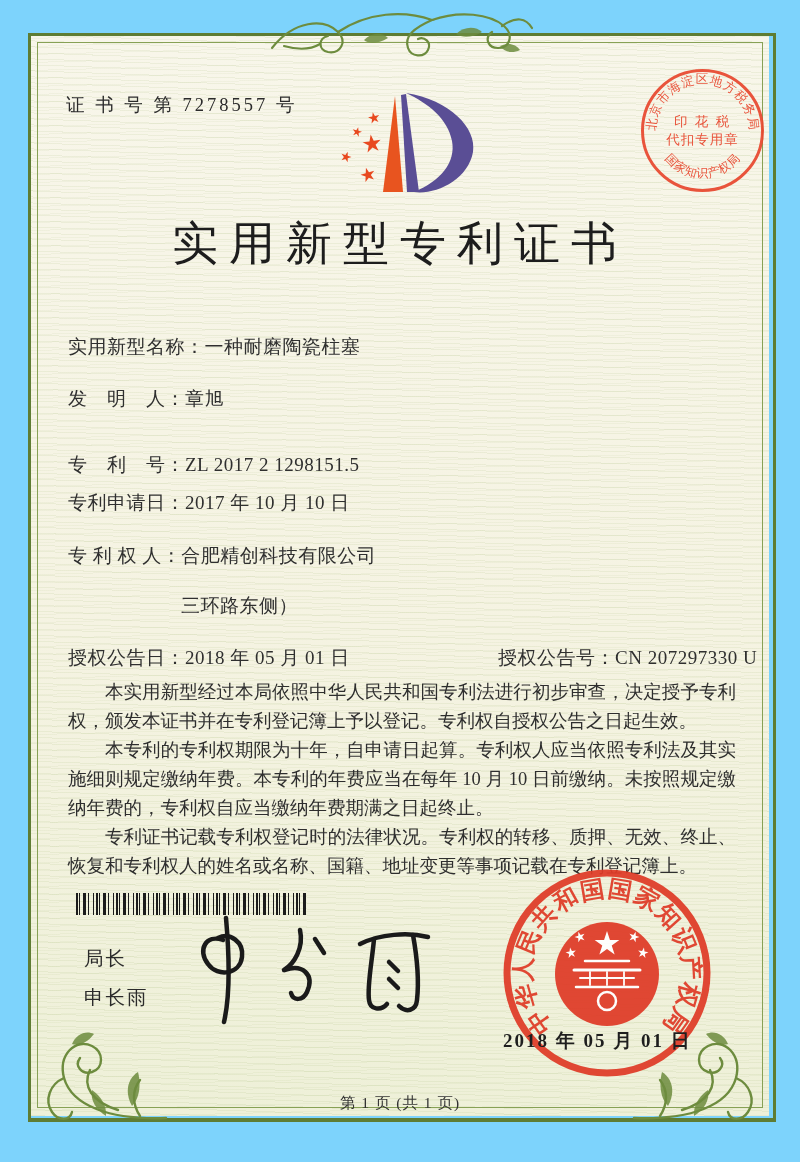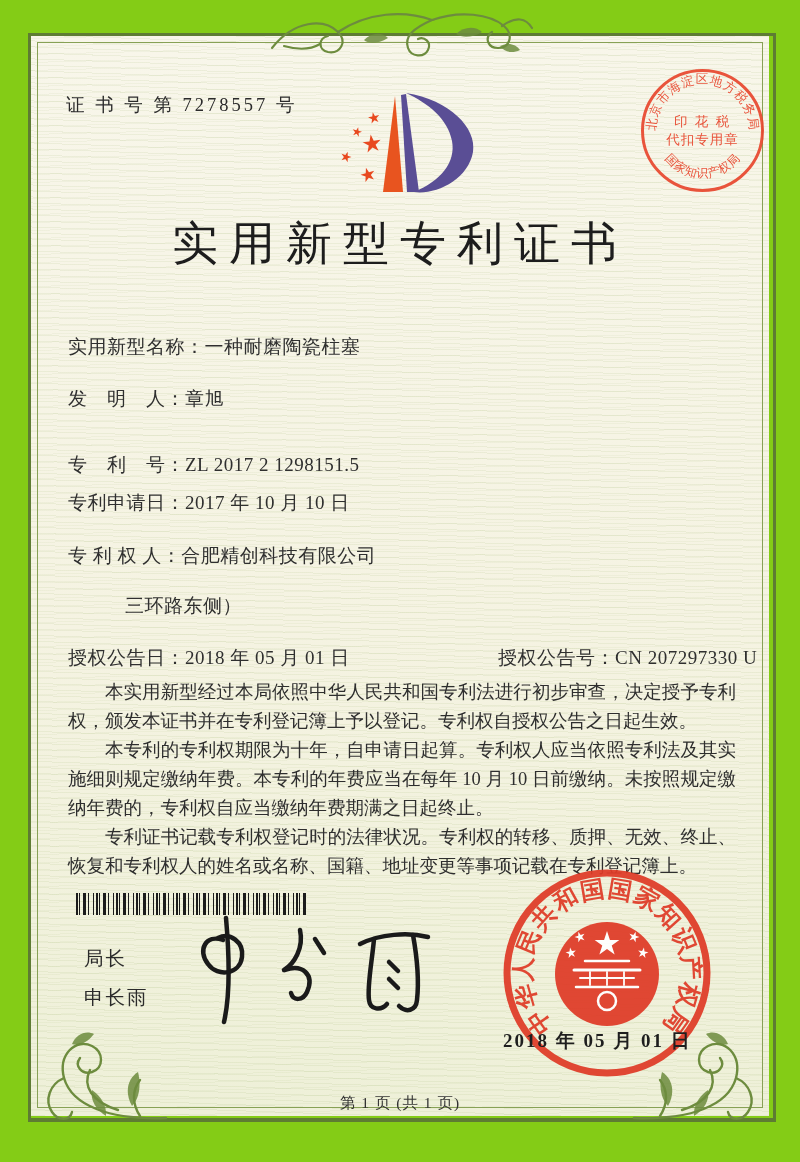--- a/index.html
+++ b/index.html
@@ -1,18 +1,18 @@
 <!DOCTYPE html>
 <html><head>
 <meta charset="utf-8">
 <style>
   html,body { margin:0; padding:0; background:#ffffff; }
   .page {
     position:relative; width:800px; height:1162px; overflow:hidden;
-    background:#84cc16;
+    background:#7dd3fc;
     font-family:"Liberation Serif","DejaVu Serif",serif;
     color:#2b2b2b;
   }
   
   .inner-bg {
     position:absolute; left:31px; top:36px; width:738px; height:1080px;
     background: linear-gradient(180deg,#f8f6ea 0%,#f5f3e2 55%,#eef0d8 100%);
   }
   .inner-bg::after {
     content:""; position:absolute; inset:0;
@@ -36,21 +36,21 @@
     position:absolute; left:0; top:213px; width:100%;
     text-align:center; font-size:46px; font-weight:400; letter-spacing:11px;
     color:#1d1d1d; white-space:nowrap;
   }
   .frow {
     position:absolute; left:68px; font-size:19px; letter-spacing:.5px;
     white-space:nowrap; color:#2f2f2f;
   }
   .frow .lab { display:inline-block; }
   .addr-wrap { white-space:normal; width:640px; }
-  .addr-line2 { margin-left:57px; }
+  .addr-line2 { margin-left:113px; }
   .grant-no { position:absolute; left:430px; top:0;font-family:Liberation Serif, serif; }
   .paras {
     position:absolute; left:68px; top:678px; width:668px;
     font-size:18.5px; line-height:29px; text-align:justify; color:#2e2e2e;
   }
   .paras p { margin:0; text-indent:2em; }
   .barcode {
     position:absolute; left:76px; top:893px; width:230px; height:22px;
     background:repeating-linear-gradient(90deg,
       #1c1c1c 0 2px, transparent 2px 3px,

